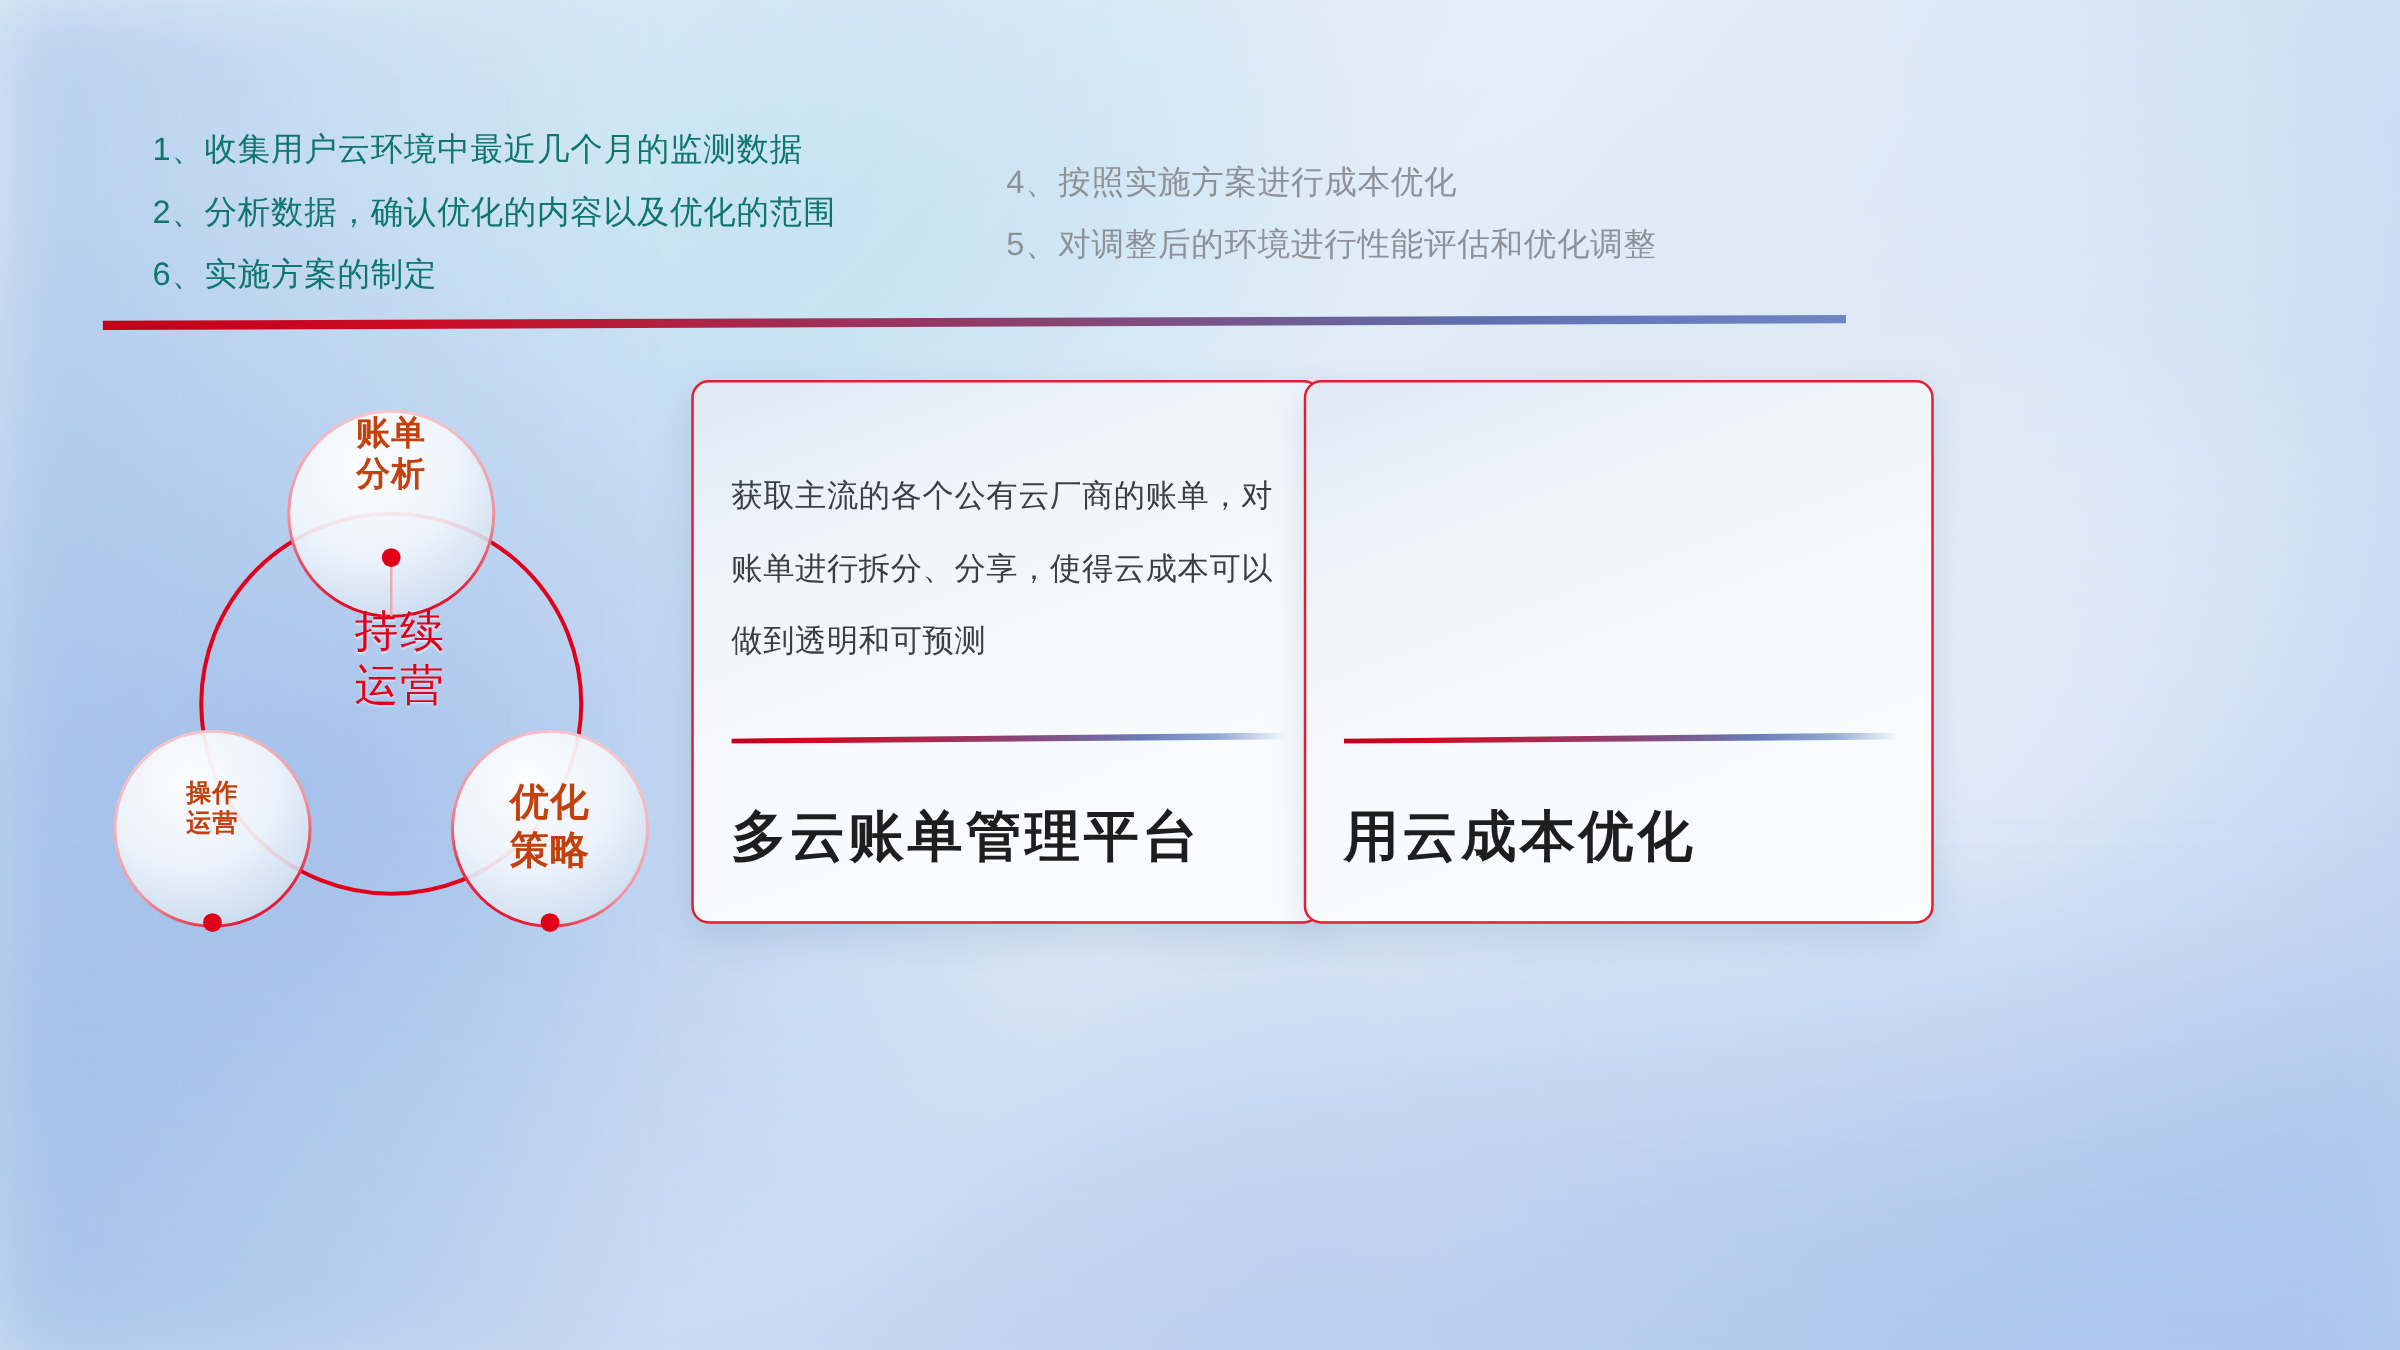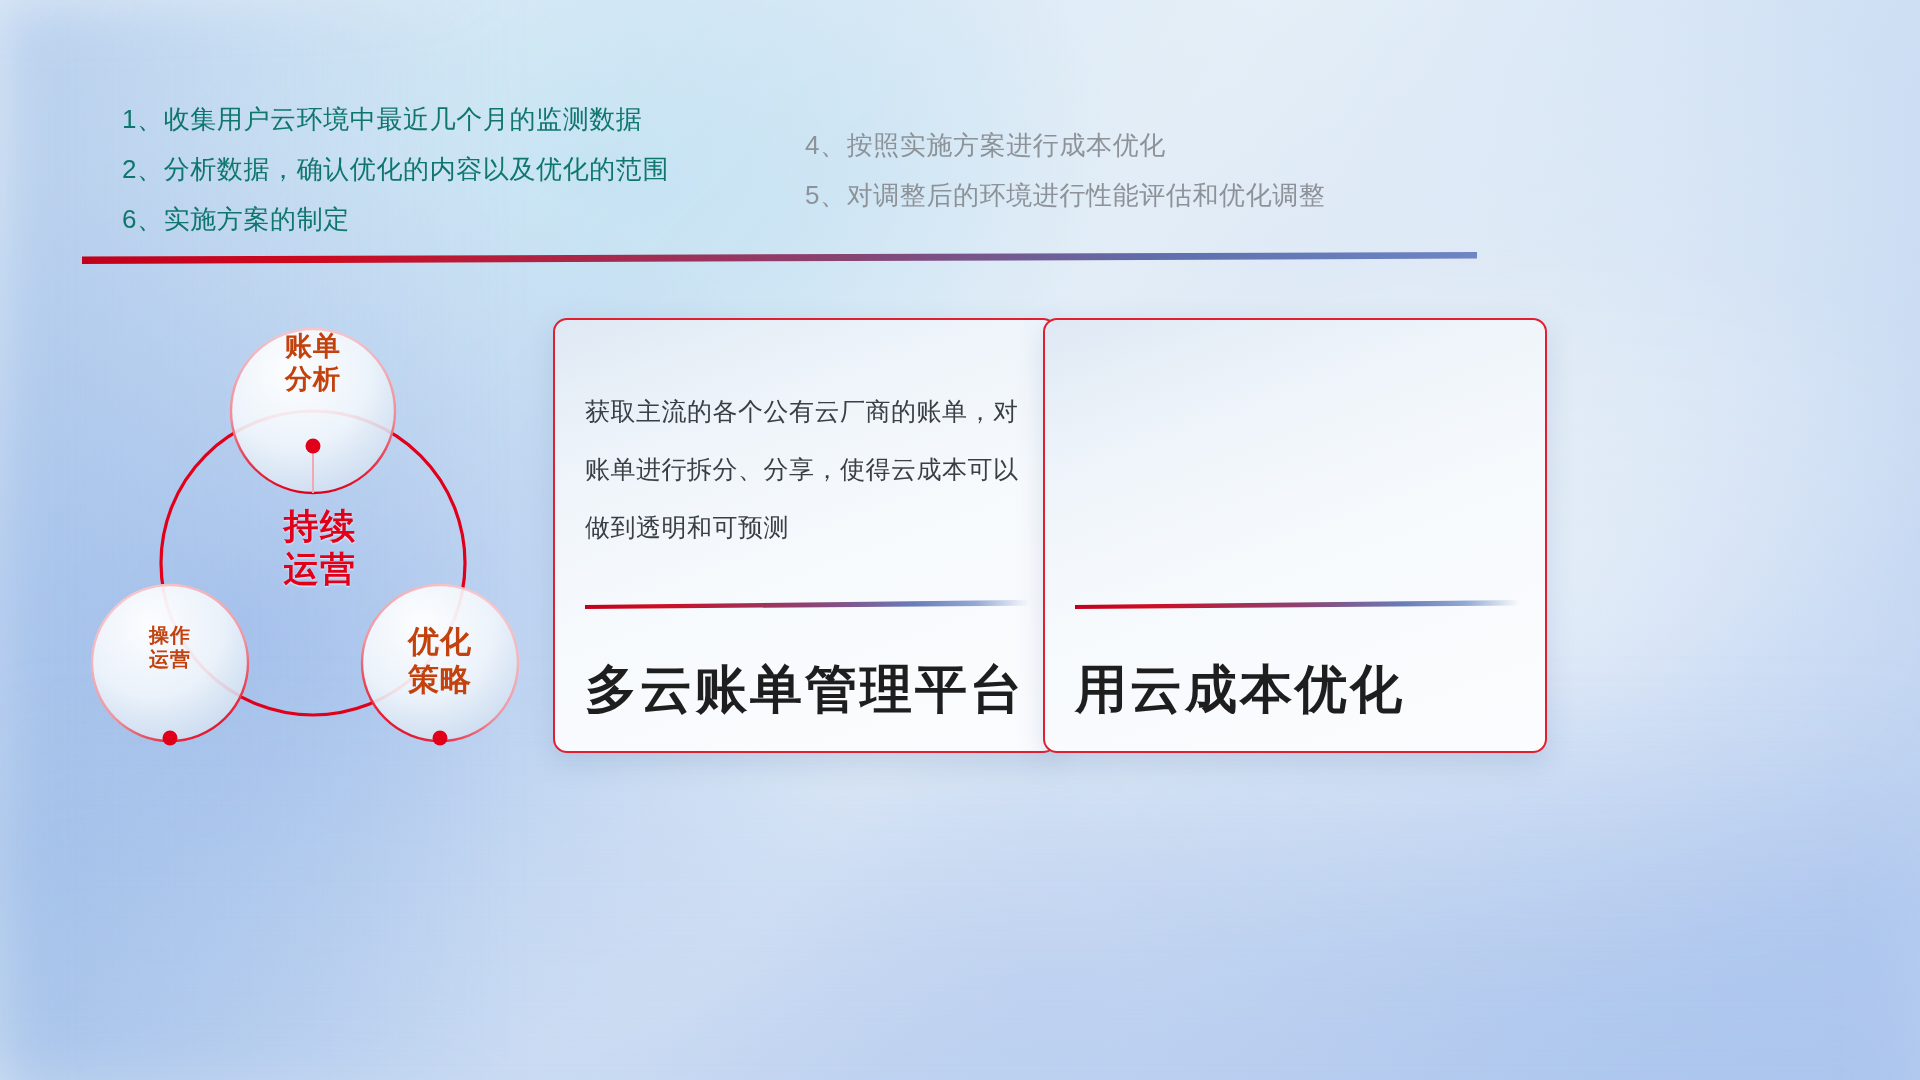--- a/index.html
+++ b/index.html
@@ -75,29 +75,28 @@
     color:#c2410c;
     line-height:1.22;
     white-space:pre-line;
     letter-spacing:1px;
   }
   #venn-label-billing  { left:173px; top:42px;  width:130px; font-size:27px; }
   #venn-label-ops      { left:35px;  top:335px; width:120px; font-size:20px; }
   #venn-label-strategy { left:305px; top:335px; width:120px; font-size:31px; }
   #venn-label-center{
     position:absolute; left:160px; top:196px; width:170px;
-    text-align:center; font-weight:bold; font-size:35px; line-height:1.24;
+    text-align:center; font-weight:normal; font-size:35px; line-height:1.24;
     color:#e1001a; white-space:pre-line; letter-spacing:1.5px;
     text-shadow:0 1px 2px rgba(255,255,255,.7);
-    margin-top:20px;
   }
 
   
   .card{
-    position:absolute; top:318px; width:504px; height:435px;
+    position:absolute; top:304px; width:504px; height:435px;
     border:2px solid #e02030;
     border-radius:14px;
     background:linear-gradient(160deg,#dfe9f4 0%,#eef4fa 26%,#f7fafd 55%,#fbfcfe 100%);
     box-shadow:0 10px 28px rgba(80,110,160,.18);
     overflow:hidden;
   }
   #card-1{ left:553px; }
   #card-2{ left:1043px; }
   .card-body{
     position:absolute; left:30px; right:28px; top:62px;
@@ -109,21 +108,21 @@
   .card-divider{
     position:absolute; left:30px; right:26px; top:280px; height:9px;
   }
   .card-divider .bar{
     position:absolute; inset:0;
     background:linear-gradient(90deg,#c2001c 0%,#cf0c22 16%,#8d4171 50%,#6a7cb8 74%,#93a9d4 88%,rgba(180,200,230,0) 100%);
     clip-path:polygon(0 55%, 100% 0, 100% 62%, 0 100%);
   }
   .card-title{
     position:absolute; left:30px; right:26px; top:338px;
-    font-size:52px; font-weight:bold; color:#1e1e1e;
+    font-size:44px; font-weight:bold; color:#1e1e1e;
     letter-spacing:3px; line-height:1.2;
   }
 </style>
 </head>
 <body>
 
 <div id="bg">
   <div class="bg-base"></div>
   <div class="bg-sheen-a"></div>
   <div class="bg-sheen-b"></div>

